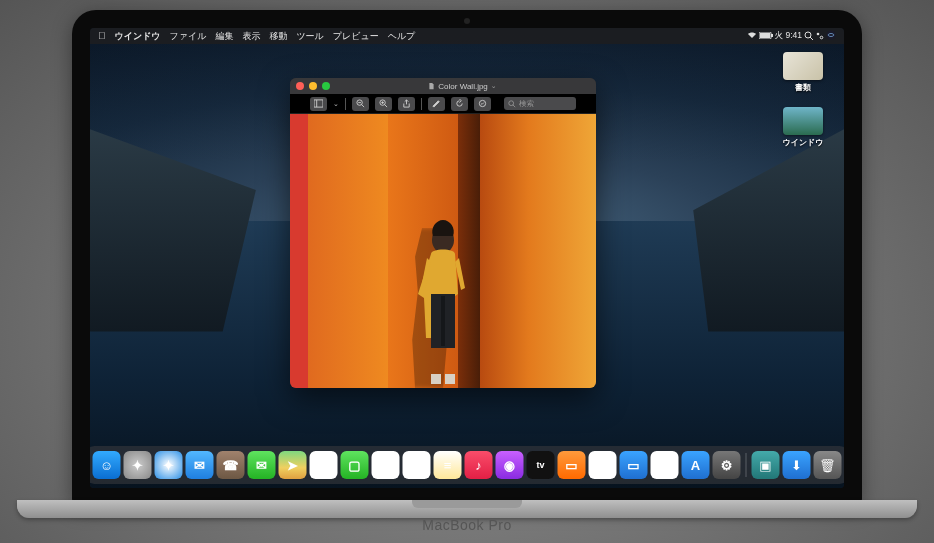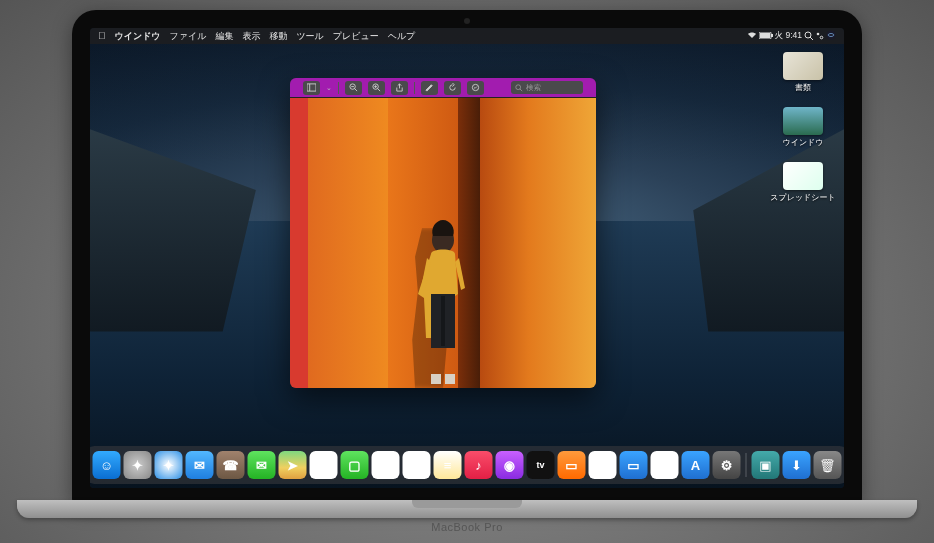--- a/index.html
+++ b/index.html
@@ -27,21 +27,21 @@
     background: linear-gradient(#bfbfbf,#8f8f8f);
     border-radius: 0 0 12px 12px;
     box-shadow: 0 2px 4px rgba(0,0,0,.3);
   }
   .notch {
     position: absolute; left: 50%; top: 0; transform: translateX(-50%);
     width: 110px; height: 8px; background: #9a9a9a; border-radius: 0 0 6px 6px;
   }
   .brand {
     position: absolute; left: 50%; bottom: -28px; transform: translateX(-50%);
-    font-size: 11px; color: #555; letter-spacing: .5px;
+    font-size: 14px; color: #555; letter-spacing: .5px;
   }
   .screen {
     width: 100%; height: 460px; position: relative; overflow: hidden;
     border-radius: 4px;
     background:
       linear-gradient(180deg, rgba(20,30,45,.2) 0%, rgba(0,0,0,0) 30%),
       radial-gradient(ellipse 120% 60% at 50% 45%, #4a6a85 0%, #2b4158 30%, #15283c 55%, #0a1828 80%);
   }
   
   .island {
@@ -67,21 +67,21 @@
     background: rgba(30,30,32,.88);
     display:flex; align-items:center; padding:0 8px; gap:9px;
     color:#e6e6e6; font-size:9px;
   }
   .menubar .app { font-weight:600; }
   .menubar .spacer { flex:1; }
   .menubar .status { display:flex; align-items:center; gap:2px; font-size:8.5px; }
   .apple { font-size:10px; line-height:1; }
 
   
-  .stacks { position:absolute; right:6px; top:24px; width:70px; display:flex; flex-direction:column; gap:14px; align-items:center; }
+  .stacks { position:absolute; right:6px; top:24px; width:70px; display:flex; flex-direction:column; gap:14px; align-items:center;font-weight:bold; }
   .stack { display:flex; flex-direction:column; align-items:center; gap:2px; cursor:default; }
   .stack-thumb { width:40px; height:28px; border-radius:4px; background:#777; box-shadow:0 1px 3px rgba(0,0,0,.5); position:relative; }
   .stack-thumb::before { content:""; position:absolute; inset:-3px -3px auto auto; width:40px; height:28px; border-radius:4px; background:rgba(255,255,255,.08); z-index:-1; transform:translate(-2px,-2px); }
   .st-docs { background: linear-gradient(135deg,#e8e4d8,#c9c2a8); }
   .st-img  { background: linear-gradient(#6fb5c9,#2a6b4f); }
   .st-pres { background: linear-gradient(#c49a4a,#6d4a2a); }
   .st-sheet{ background: linear-gradient(135deg,#fff,#dfe); }
   .stack-label { color:#fff; font-size:8px; text-shadow:0 1px 2px #000; text-align:center; white-space:nowrap; }
 
   
@@ -92,21 +92,21 @@
     display:flex; flex-direction:column;
   }
   .titlebar {
     height:16px; background:#38383a; display:flex; align-items:center; padding:0 6px; gap:5px;
   }
   .tl { width:8px; height:8px; border-radius:50%; }
   .tl.r{background:#ff5f57}.tl.y{background:#febc2e}.tl.g{background:#28c840}
   .title { flex:1; text-align:center; color:#ccc; font-size:8px; display:flex; align-items:center; justify-content:center; gap:3px; }
   .title svg{width:7px;height:7px;fill:#aaa}
   .toolbar {
-    height:20px; background:#a21caf; display:flex; align-items:center; padding:0 13px; gap:6px;
+    height:20px; background:#000000; display:flex; align-items:center; padding:0 20px; gap:6px;
     border-bottom:1px solid #222;
   }
   .tbtn { height:14px; min-width:16px; padding:0 4px; border-radius:3px; background:#4a4a4c; display:flex; align-items:center; justify-content:center; }
   .tbtn svg{width:9px;height:9px;fill:#d0d0d0;stroke:#d0d0d0;stroke-width:1}
   .tdiv { width:1px; height:12px; background:#555; }
   .tsearch { flex:0 0 72px; margin-left:auto; height:13px; border-radius:3px; background:#4a4a4c; display:flex; align-items:center; padding:0 4px; gap:3px; }
   .tsearch span{color:#999;font-size:7.5px}
   .content {
     flex:1; position:relative; overflow:hidden;
     background: linear-gradient(90deg,
@@ -205,27 +205,35 @@
 
     <div class="stacks" id="stacks">
         <div class="stack">
           <div class="stack-thumb st-docs"></div>
           <div class="stack-label">書類</div>
         </div>
         <div class="stack">
           <div class="stack-thumb st-img"></div>
           <div class="stack-label">ウインドウ</div>
         </div>
-        <div class="stack">
-          <div class="stack-thumb st-sheet"></div>
-          <div class="stack-label">スプレッドシート</div>
-        </div>
       </div>
 
     <div class="win">
+      <div class="titlebar">
+        <div class="tl r"></div>
+        <div class="tl y"></div>
+        <div class="tl g"></div>
+        <div class="title">
+          <svg viewBox="0 0 8 10">
+              <path d="M1 0h4l2 2v7H1z"></path>
+            </svg>
+          <span>Color Wall.jpg</span>
+          <span style="font-size:7px;color:#999">⌄</span>
+        </div>
+      </div>
       <div class="toolbar">
         <div class="tbtn">
             <svg viewBox="0 0 10 10">
               <rect x="0" y="1" width="10" height="8" fill="none"></rect>
               <line x1="3" y1="1" x2="3" y2="9"></line>
             </svg>
           </div>
         <span style="color:#bbb;font-size:7px">⌄</span>
         <div class="tdiv"></div>
         <div class="tbtn">

